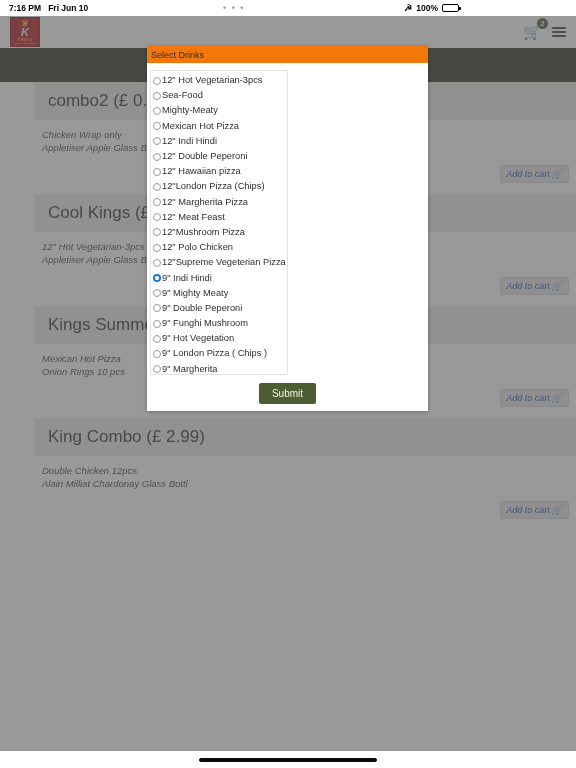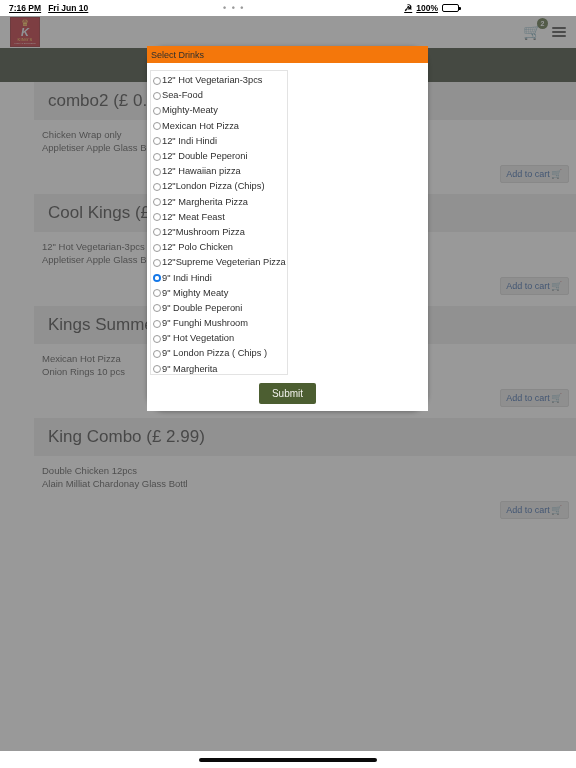--- a/index.html
+++ b/index.html
@@ -23,21 +23,20 @@
     height: 16px;
     background: #ffffff;
     display: flex;
     align-items: center;
     font-size: 8.5px;
     font-weight: bold;
     color: #000;
     box-sizing: border-box;
     padding: 0 9px;
     z-index: 60;
-    text-decoration: underline;
   }
   .sb-left { display: flex; align-items: center; gap: 7px; }
   .sb-center {
     position: absolute;
     left: 0; right: 0;
     text-align: center;
     color: #9a9a9a;
     font-size: 9px;
     letter-spacing: 1.5px;
     line-height: 16px;
@@ -186,20 +185,21 @@
   }
   .combo-title {
     font-size: 17px;
     color: #2b2b2b;
     white-space: nowrap;
   }
   .combo-body {
     padding: 8px 0 6px 8px;
     position: relative;
     min-height: 38px;
+    font-style: italic;
   }
   .combo-line {
     font-size: 9.5px;
     color: #3a3a3a;
     line-height: 13px;
     white-space: nowrap;
   }
   .add-cart {
     position: absolute;
     right: 7px;
@@ -230,21 +230,20 @@
 
   
   .modal {
     position: absolute;
     left: 147px;
     top: 46px;
     width: 281px;
     background: #f97316;
     z-index: 30;
     box-shadow: 0 1px 4px rgba(0,0,0,0.3);
-    border-radius: 18px;
   }
   .modal-header {
     background: #f4770b;
     height: 17px;
     display: flex;
     align-items: center;
     padding-left: 4px;
     box-sizing: border-box;
   }
   .modal-title {

